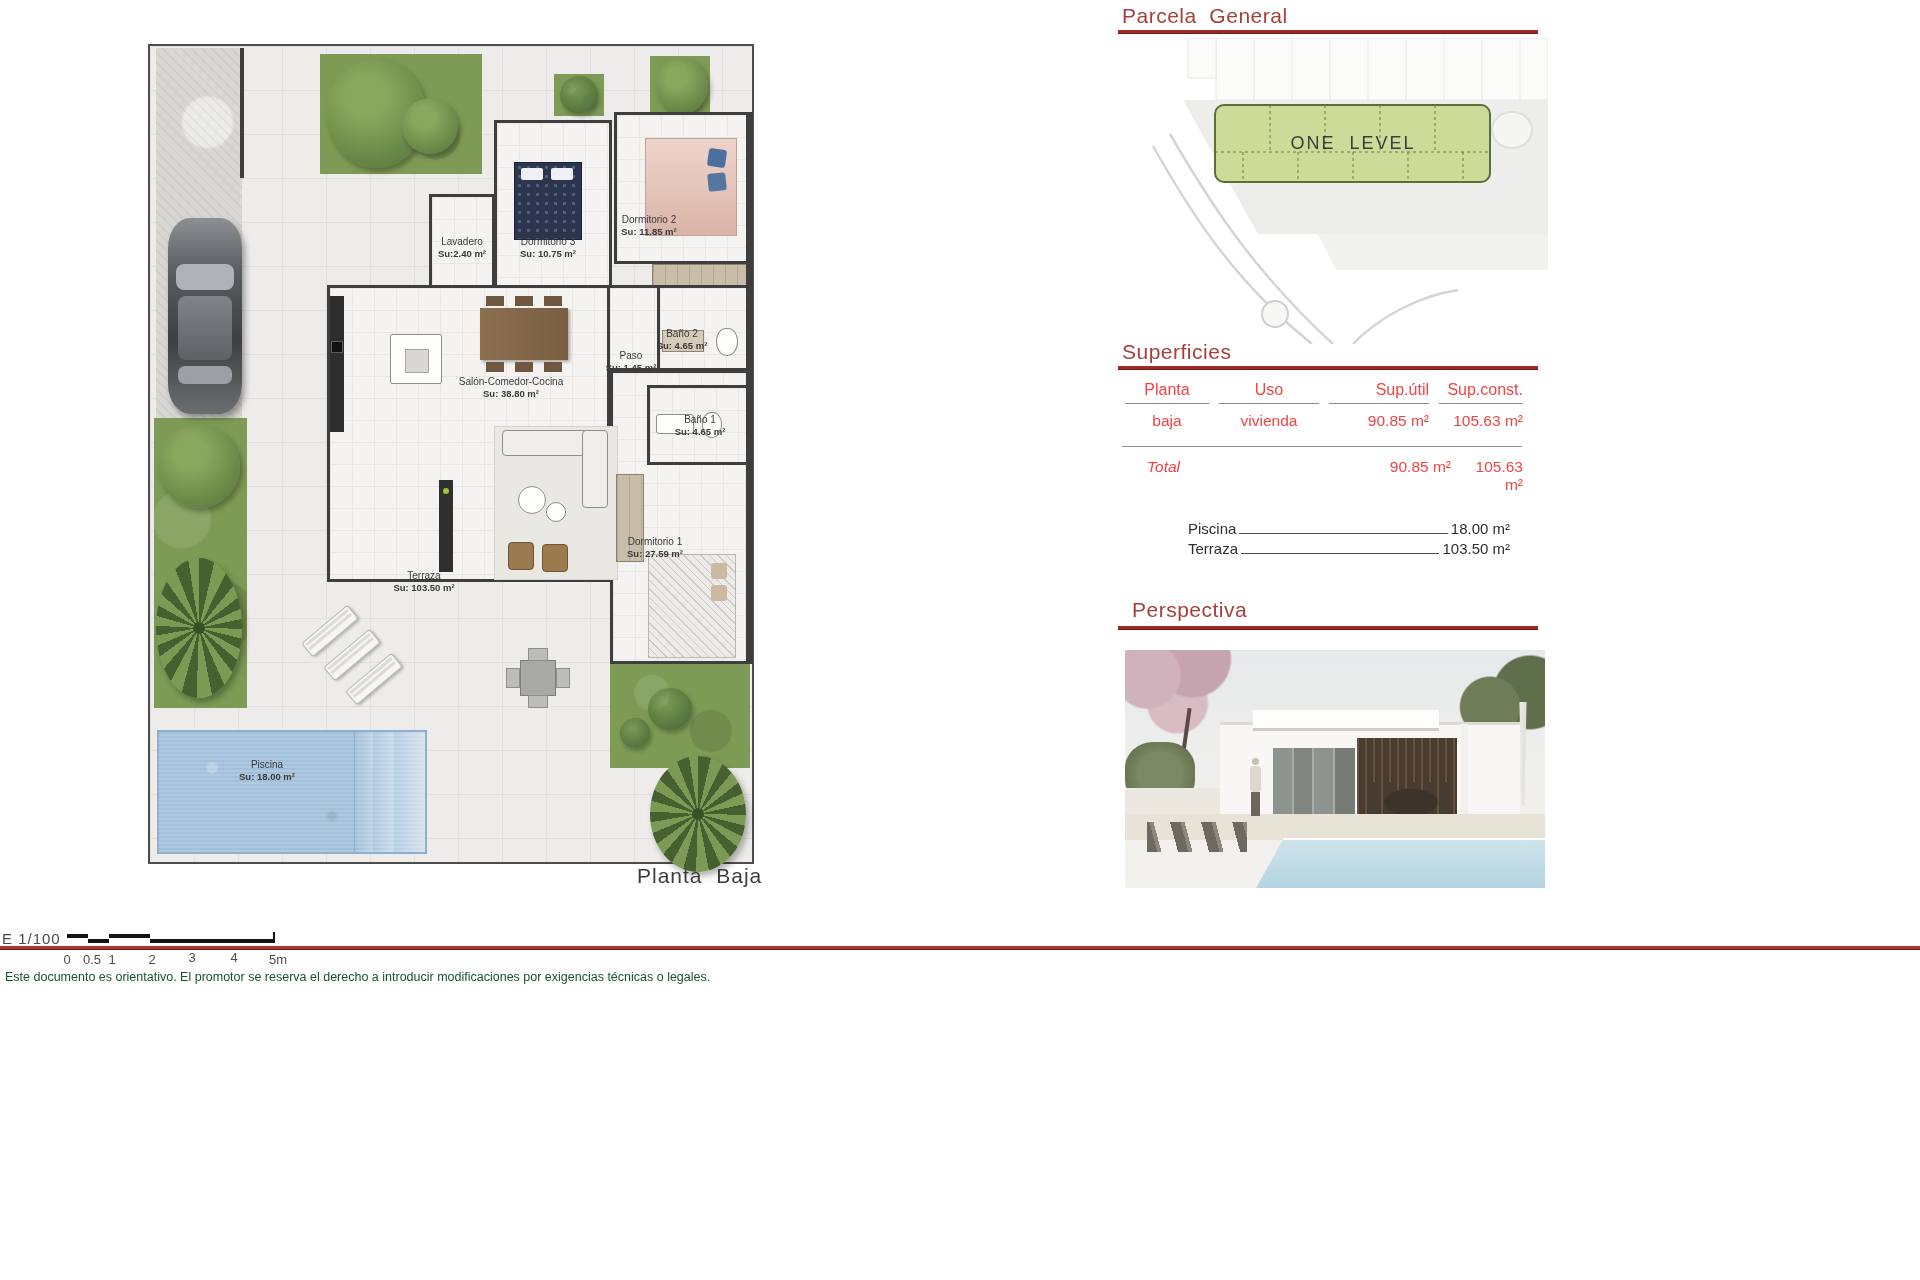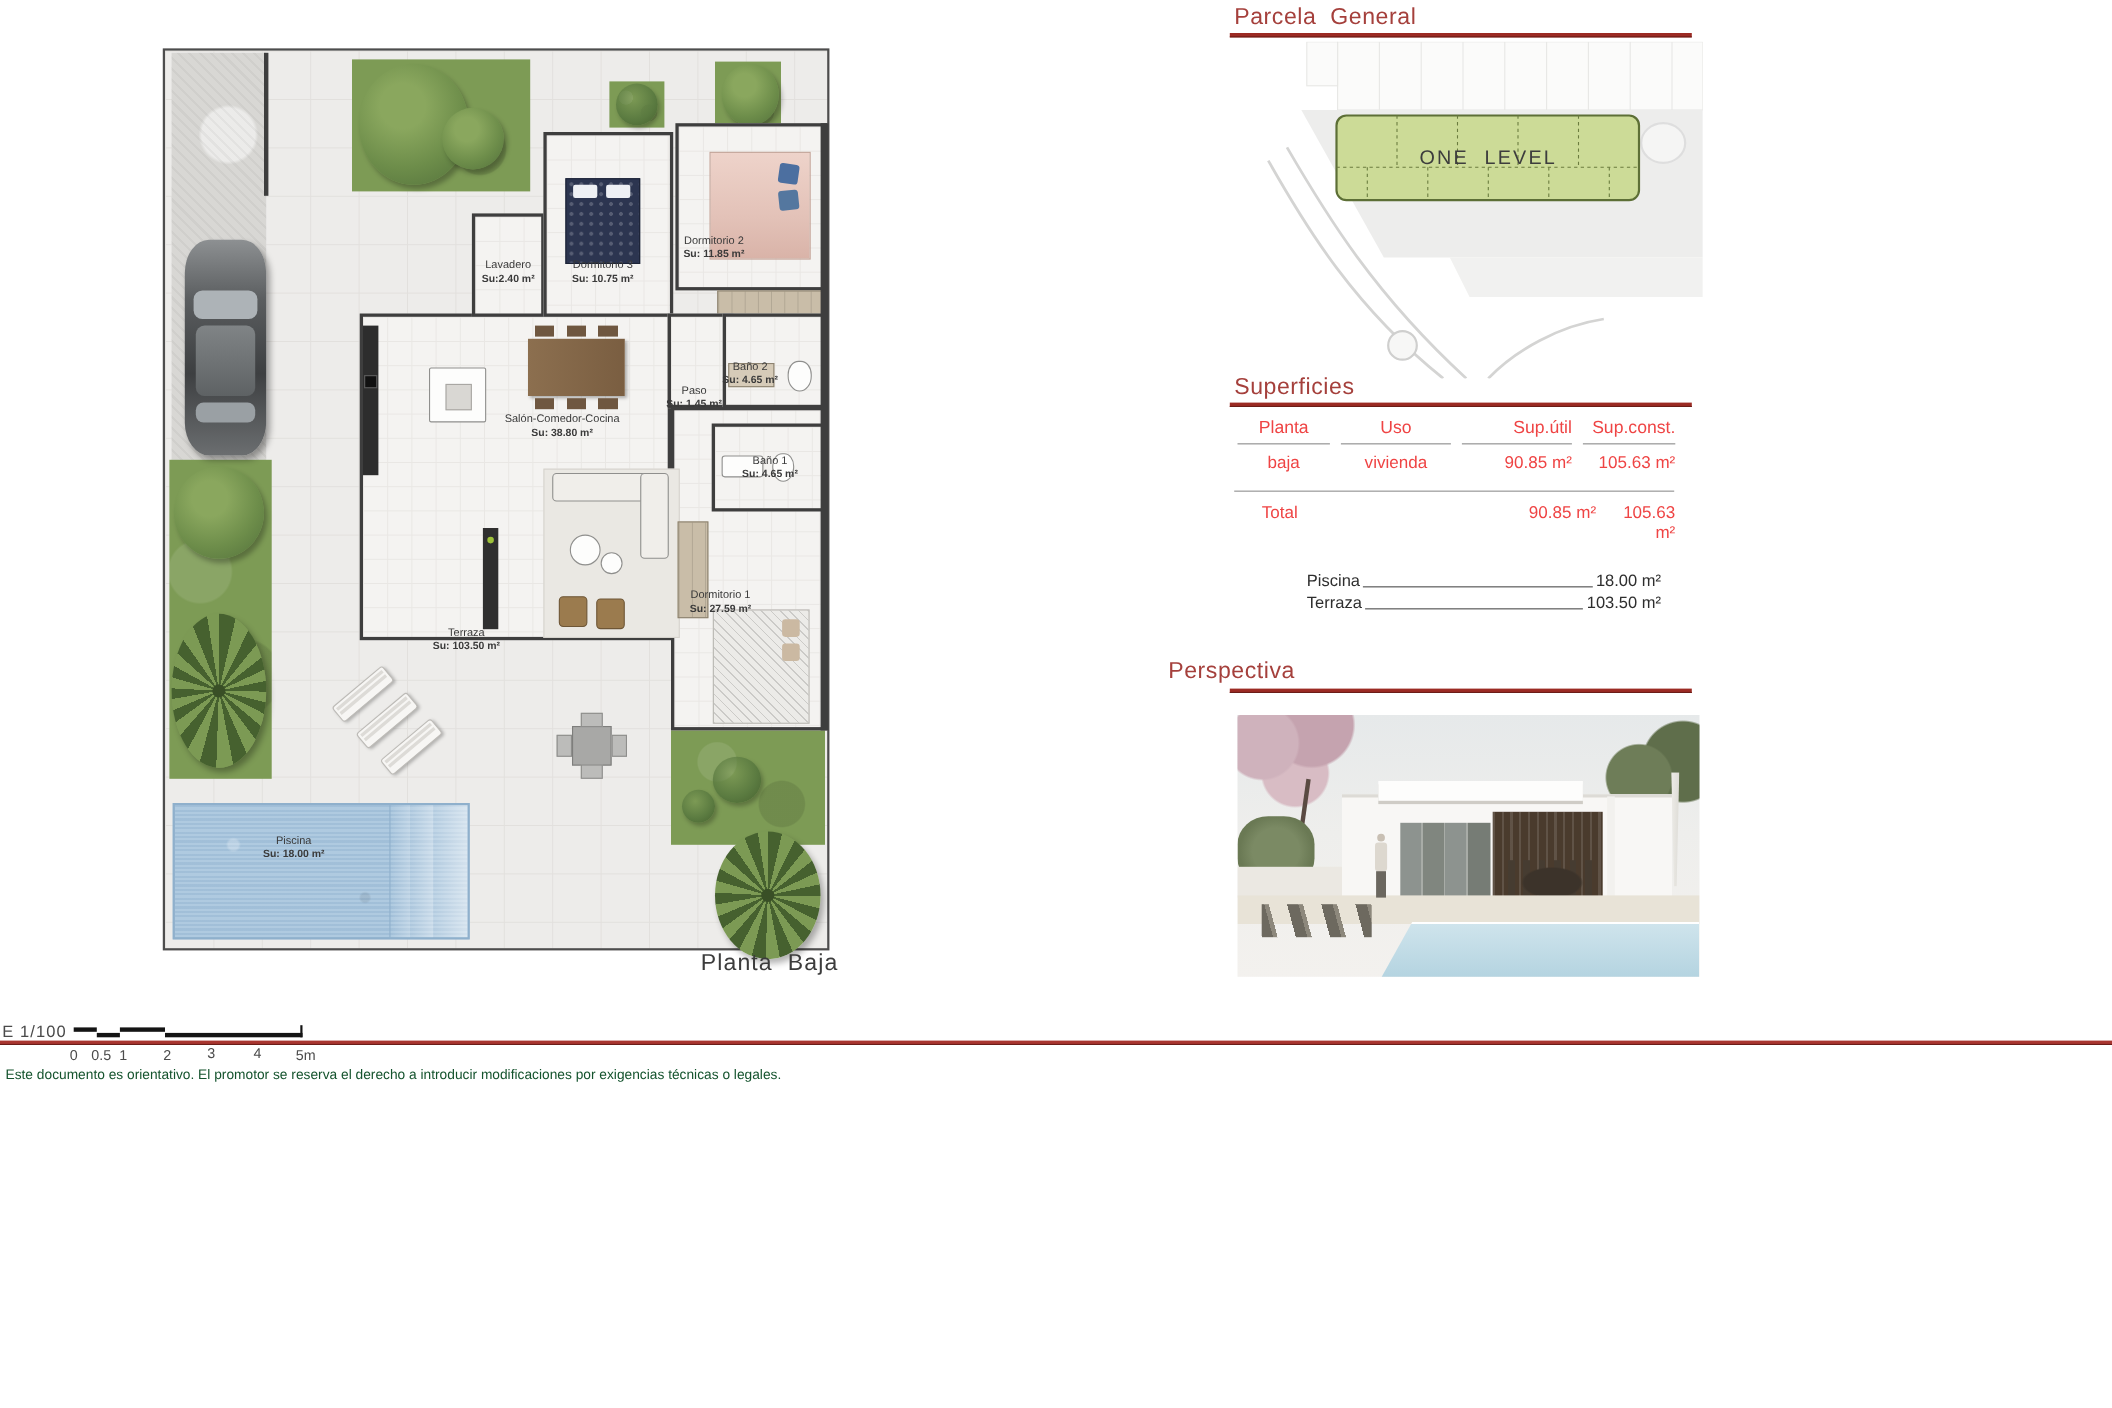--- a/index.html
+++ b/index.html
@@ -305,21 +305,21 @@
     <div class="c1">baja</div>
     <div style="width:10px;"></div>
     <div class="c2">vivienda</div>
     <div style="width:10px;"></div>
     <div class="c3">90.85 m²</div>
     <div style="width:10px;"></div>
     <div class="c4">105.63 m²</div>
   </div>
   <div class="abs" style="left:1122px;top:446px;width:400px;height:1px;background:#8f8f8f;"></div>
   <div class="abs tbl-row" style="left:1125px;top:458px;">
-    <div class="c1" style="text-align:left;padding-left:22px;">Total</div>
+    <div class="c1" style="text-align:left;padding-left:22px;font-style:italic;">Total</div>
     <div style="width:10px;"></div>
     <div class="c2"></div>
     <div style="width:10px;"></div>
     <div class="c3">90.85 m²</div>
     <div style="width:10px;"></div>
     <div class="c4">105.63 m²</div>
   </div>
 
   <div class="abs" style="left:1188px;top:520px;">
     <div class="extra-row">
@@ -327,21 +327,21 @@
       <span class="fill"></span>
       <span>18.00 m²</span>
     </div>
     <div class="extra-row" style="margin-top:3px;">
       <span>Terraza</span>
       <span class="fill"></span>
       <span>103.50 m²</span>
     </div>
   </div>
 
-  <div class="abs sec-title" style="left:1062px;top:598px;">Perspectiva</div>
+  <div class="abs sec-title" style="left:1132px;top:598px;">Perspectiva</div>
   <div class="abs rule" style="left:1118px;top:626px;width:420px;"></div>
 
   <div class="abs persp" style="left:1125px;top:650px;width:420px;height:238px;">
     <div class="abs" style="left:-30px;top:-24px;width:150px;height:110px;background:radial-gradient(circle at 35% 45%,#cfb2bc 0 28%,transparent 30%),radial-gradient(circle at 65% 30%,#c5a3af 0 30%,transparent 32%),radial-gradient(circle at 55% 70%,#d8bcc4 0 26%,transparent 28%);"></div>
     <div class="abs" style="left:58px;top:58px;width:4px;height:66px;background:#5a4a42;transform:rotate(8deg);"></div>
     <div class="abs" style="left:330px;top:4px;width:100px;height:96px;background:radial-gradient(circle at 35% 55%,#6e7d58 0 35%,transparent 37%),radial-gradient(circle at 75% 40%,#5f6e4b 0 38%,transparent 40%);"></div>
     <div class="abs" style="left:0;top:92px;width:70px;height:64px;background:radial-gradient(circle at 50% 50%,#7b8a64 0 45%,#6a7954 70%);border-radius:40%;"></div>
     <div class="abs" style="left:0;top:138px;width:130px;height:28px;background:#ebe8e2;"></div>
     <div class="abs" style="left:95px;top:72px;width:300px;height:94px;background:#f8f7f5;box-shadow:inset 0 3px 0 #dddbd6;"></div>
     <div class="abs" style="left:128px;top:60px;width:186px;height:18px;background:#fdfdfc;box-shadow:0 3px 0 #cfccc6;"></div>

